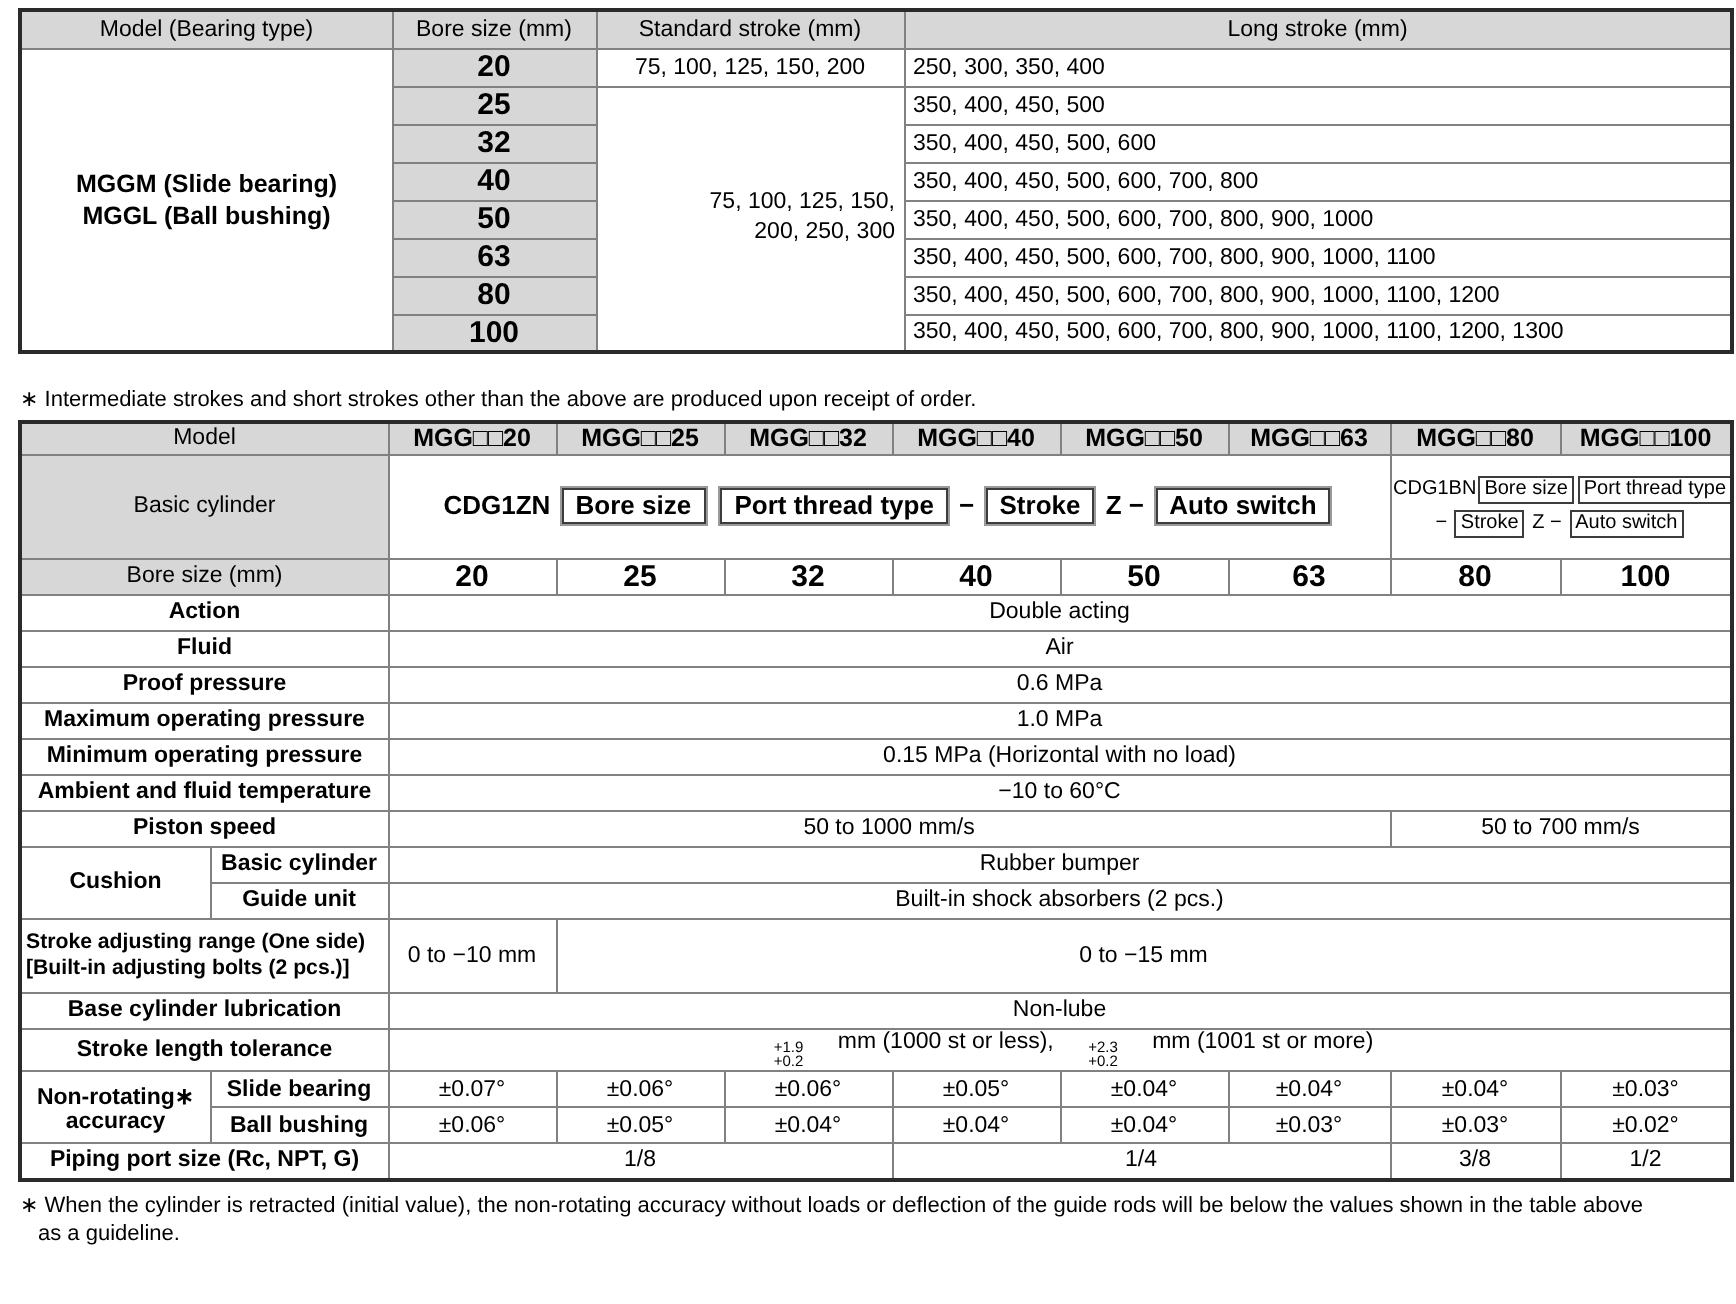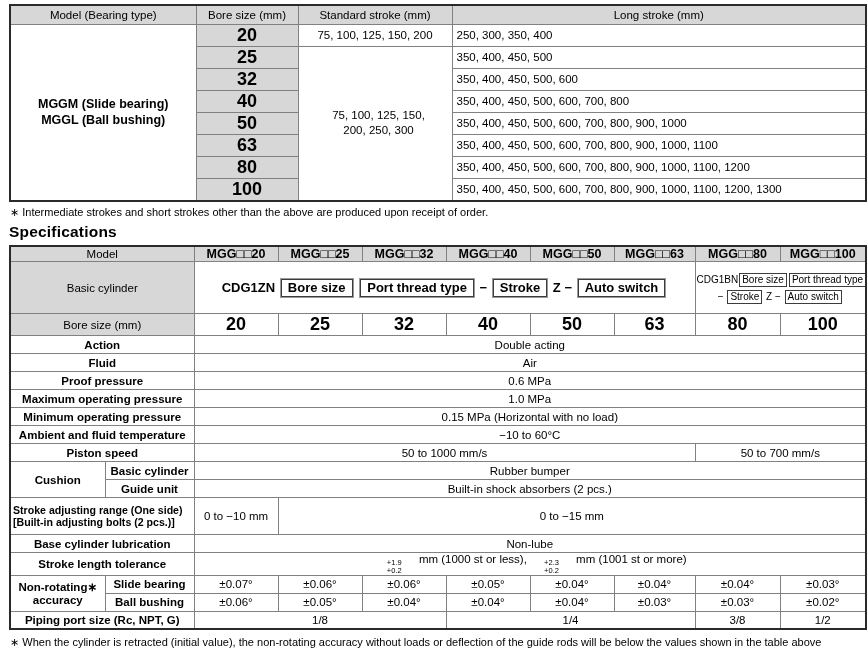--- a/index.html
+++ b/index.html
@@ -6,24 +6,24 @@
   body{width:868px;height:652px;font-family:"Liberation Sans",sans-serif;color:#000;overflow:hidden;}
   .page{padding:4px 0 0 9px;}
   .section-title{font-size:15.5px;font-weight:bold;margin:1px 0 4px 0;letter-spacing:0.2px;}
   table{border-collapse:collapse;table-layout:fixed;width:856px;border-radius:22px;}
   table.outer{border:2px solid #2a2a2a;}
   td{border:1px solid #818181;font-size:11.5px;padding:0 4px;text-align:center;vertical-align:middle;overflow:hidden;}
   .gray{background:#d7d7d7;}
   .lt{text-align:left;}
   .nw{white-space:nowrap;}
   .hdr{font-size:11.5px;}
-  .bore-num{font-size:18px;font-weight:bold;}
+  .bore-num{font-size:15px;font-weight:bold;}
   .model-cell{font-size:12.5px;font-weight:bold;line-height:16px;}
-  .stroke-rest{text-align:center;padding-left:11px;line-height:15px;}
-  .note{font-size:11px;margin:4px 0 4px 1px;}
+  .stroke-rest{text-align:right;padding-left:11px;line-height:15px;}
+  .note{font-size:11px;margin:16px 0 4px 1px;}
   .spec-label{font-weight:bold;text-align:center;font-size:11.5px;}
   .spec-model{font-size:12.5px;font-weight:bold;}
   .small-label{font-size:10.6px;line-height:12.5px;font-weight:bold;text-align:left;padding:1px 2px;}
   .order-left{font-size:13px;font-weight:bold;white-space:nowrap;}
   .order-right{font-size:10px;font-weight:normal;white-space:nowrap;line-height:17px;padding:0 1px;}
   .obox{display:inline-block;border:1px solid #3c3c3c;outline:1px solid #9a9a9a;background:#fff;padding:0 6px;margin:0 2px;line-height:16px;}
   .obox-s{display:inline-block;border:1px solid #3c3c3c;background:#fff;padding:0 2px;margin:0 1px;line-height:12px;}
   .stack{display:inline-flex;flex-direction:column;align-items:flex-start;font-size:7.5px;line-height:7.8px;vertical-align:-2px;margin:0 14px;}
   .footnote{font-size:11px;line-height:14px;margin:5px 0 0 1px;}
   .footnote .cont{padding-left:9px;}
@@ -88,21 +88,20 @@
     </tr>
     <tr class="h19">
       <td class="gray bore-num">100</td>
       <td class="lt nw">350, 400, 450, 500, 600, 700, 800, 900, 1000, 1100, 1200, 1300</td>
     </tr>
   </tbody>
     </table>
 
   <div class="note">∗ Intermediate strokes and short strokes other than the above are produced upon receipt of order.</div>
 
-  <div class="section-title">Specifications</div>
 
   <table class="outer">
     <colgroup>
       <col style="width:95px">
         <col style="width:89px">
       <col style="width:84px">
         <col style="width:84px">
         <col style="width:84px">
         <col style="width:84px">
       <col style="width:84px">

